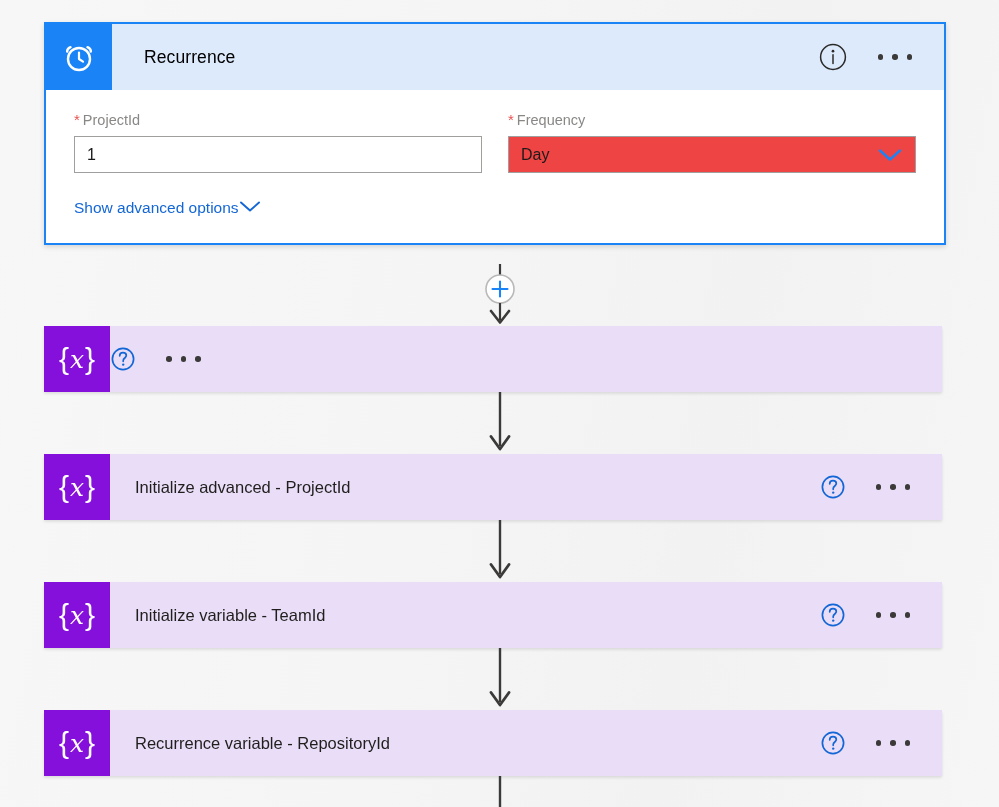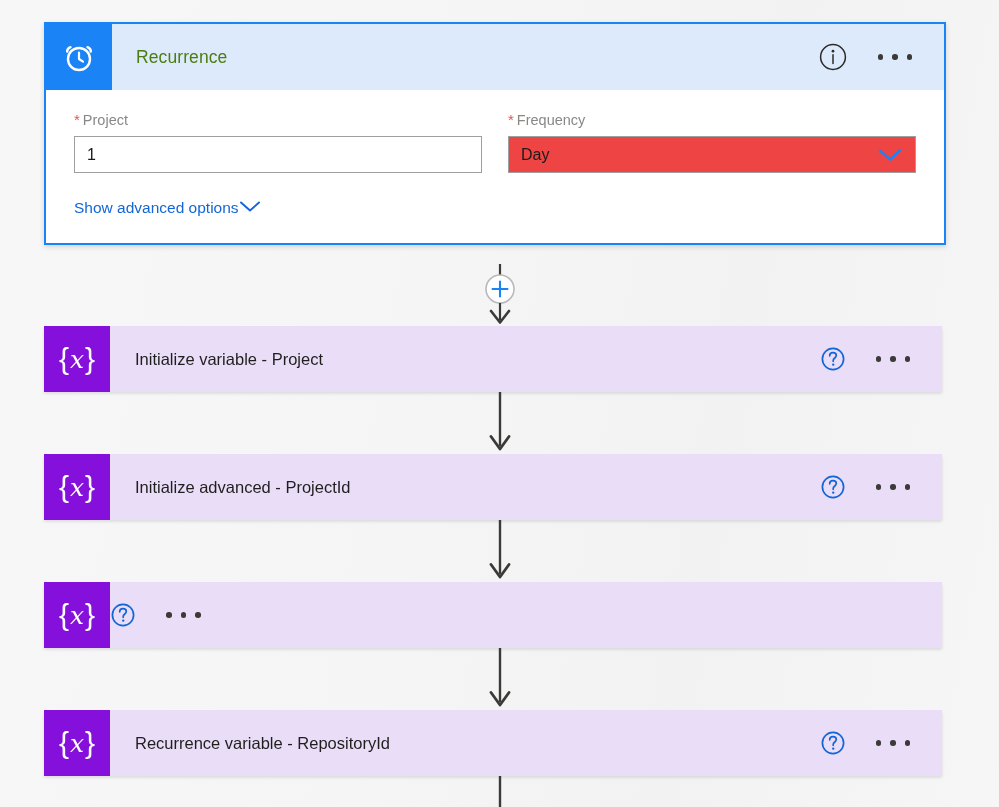--- a/index.html
+++ b/index.html
@@ -44,23 +44,23 @@
     width: 66px;
     height: 66px;
     background: #1a84f7;
     display: flex;
     align-items: center;
     justify-content: center;
     flex: 0 0 66px;
   }
   .trigger-title {
     flex: 1 1 auto;
-    padding-left: 24px;
+    padding-left: 32px;
     font-size: 17.5px;
-    color: #4d7c0f;
+    color: #000000;
     letter-spacing: .1px;
   }
   .header-actions {
     display: flex;
     align-items: center;
     gap: 30px;
     padding-right: 32px;
   }
   .icon-btn {
     background: none;
@@ -245,21 +245,21 @@
         </div>
       </div>
     </div>
 
     <div class="trigger-body">
       <div class="field-row">
 
         <div class="field">
           <div class="field-label">
             <span class="req-star">*</span>
-            <span>Project</span>
+            <span>ProjectId</span>
           </div>
           <input class="text-input" type="text" value="1" style="">
         </div>
 
         <div class="field">
           <div class="field-label">
             <span class="req-star">*</span>
             <span>Frequency</span>
           </div>
           <div class="select-box">
@@ -294,21 +294,20 @@
       <path d="M31 47 L40 58.5 L49 47" fill="none" stroke="#3b3a39" stroke-width="2.6" stroke-linecap="round" stroke-linejoin="round"></path>
     </svg>
   </div>
 
   <div class="action-card" style="top:326px;">
     <div class="action-icon-tile">
       <span class="brace">{</span>
         <span class="xv">x</span>
         <span class="brace">}</span>
     </div>
-    <div class="action-title">Initialize variable - Project</div>
     <div class="header-actions">
       <button class="icon-btn" aria-label="help">
         <svg width="26" height="26" viewBox="0 0 26 26">
           <circle cx="13" cy="13" r="10.6" fill="none" stroke="#1366d6" stroke-width="1.7"></circle>
           <path d="M9.7 9.8 C9.7 7.7 11.2 6.7 13 6.7 C14.9 6.7 16.3 7.8 16.3 9.6 C16.3 11.9 13.2 12.1 13.2 14.6 L13.2 15.3" fill="none" stroke="#1366d6" stroke-width="1.7" stroke-linecap="round"></path>
           <circle cx="13.2" cy="18.6" r="1.2" fill="#1366d6"></circle>
         </svg>
       </button>
       <div class="ellipsis" aria-label="more commands">
         <i></i>
@@ -354,20 +353,21 @@
       <path d="M21 44.5 L30 57 L39 44.5" fill="none" stroke="#3b3a39" stroke-width="2.8" stroke-linecap="round" stroke-linejoin="round"></path>
     </svg>
   </div>
 
   <div class="action-card" style="top:582px;">
     <div class="action-icon-tile">
       <span class="brace">{</span>
         <span class="xv">x</span>
         <span class="brace">}</span>
     </div>
+    <div class="action-title">Initialize variable - TeamId</div>
     <div class="header-actions">
       <button class="icon-btn" aria-label="help">
         <svg width="26" height="26" viewBox="0 0 26 26">
           <circle cx="13" cy="13" r="10.6" fill="none" stroke="#1366d6" stroke-width="1.7"></circle>
           <path d="M9.7 9.8 C9.7 7.7 11.2 6.7 13 6.7 C14.9 6.7 16.3 7.8 16.3 9.6 C16.3 11.9 13.2 12.1 13.2 14.6 L13.2 15.3" fill="none" stroke="#1366d6" stroke-width="1.7" stroke-linecap="round"></path>
           <circle cx="13.2" cy="18.6" r="1.2" fill="#1366d6"></circle>
         </svg>
       </button>
       <div class="ellipsis" aria-label="more commands">
         <i></i>

